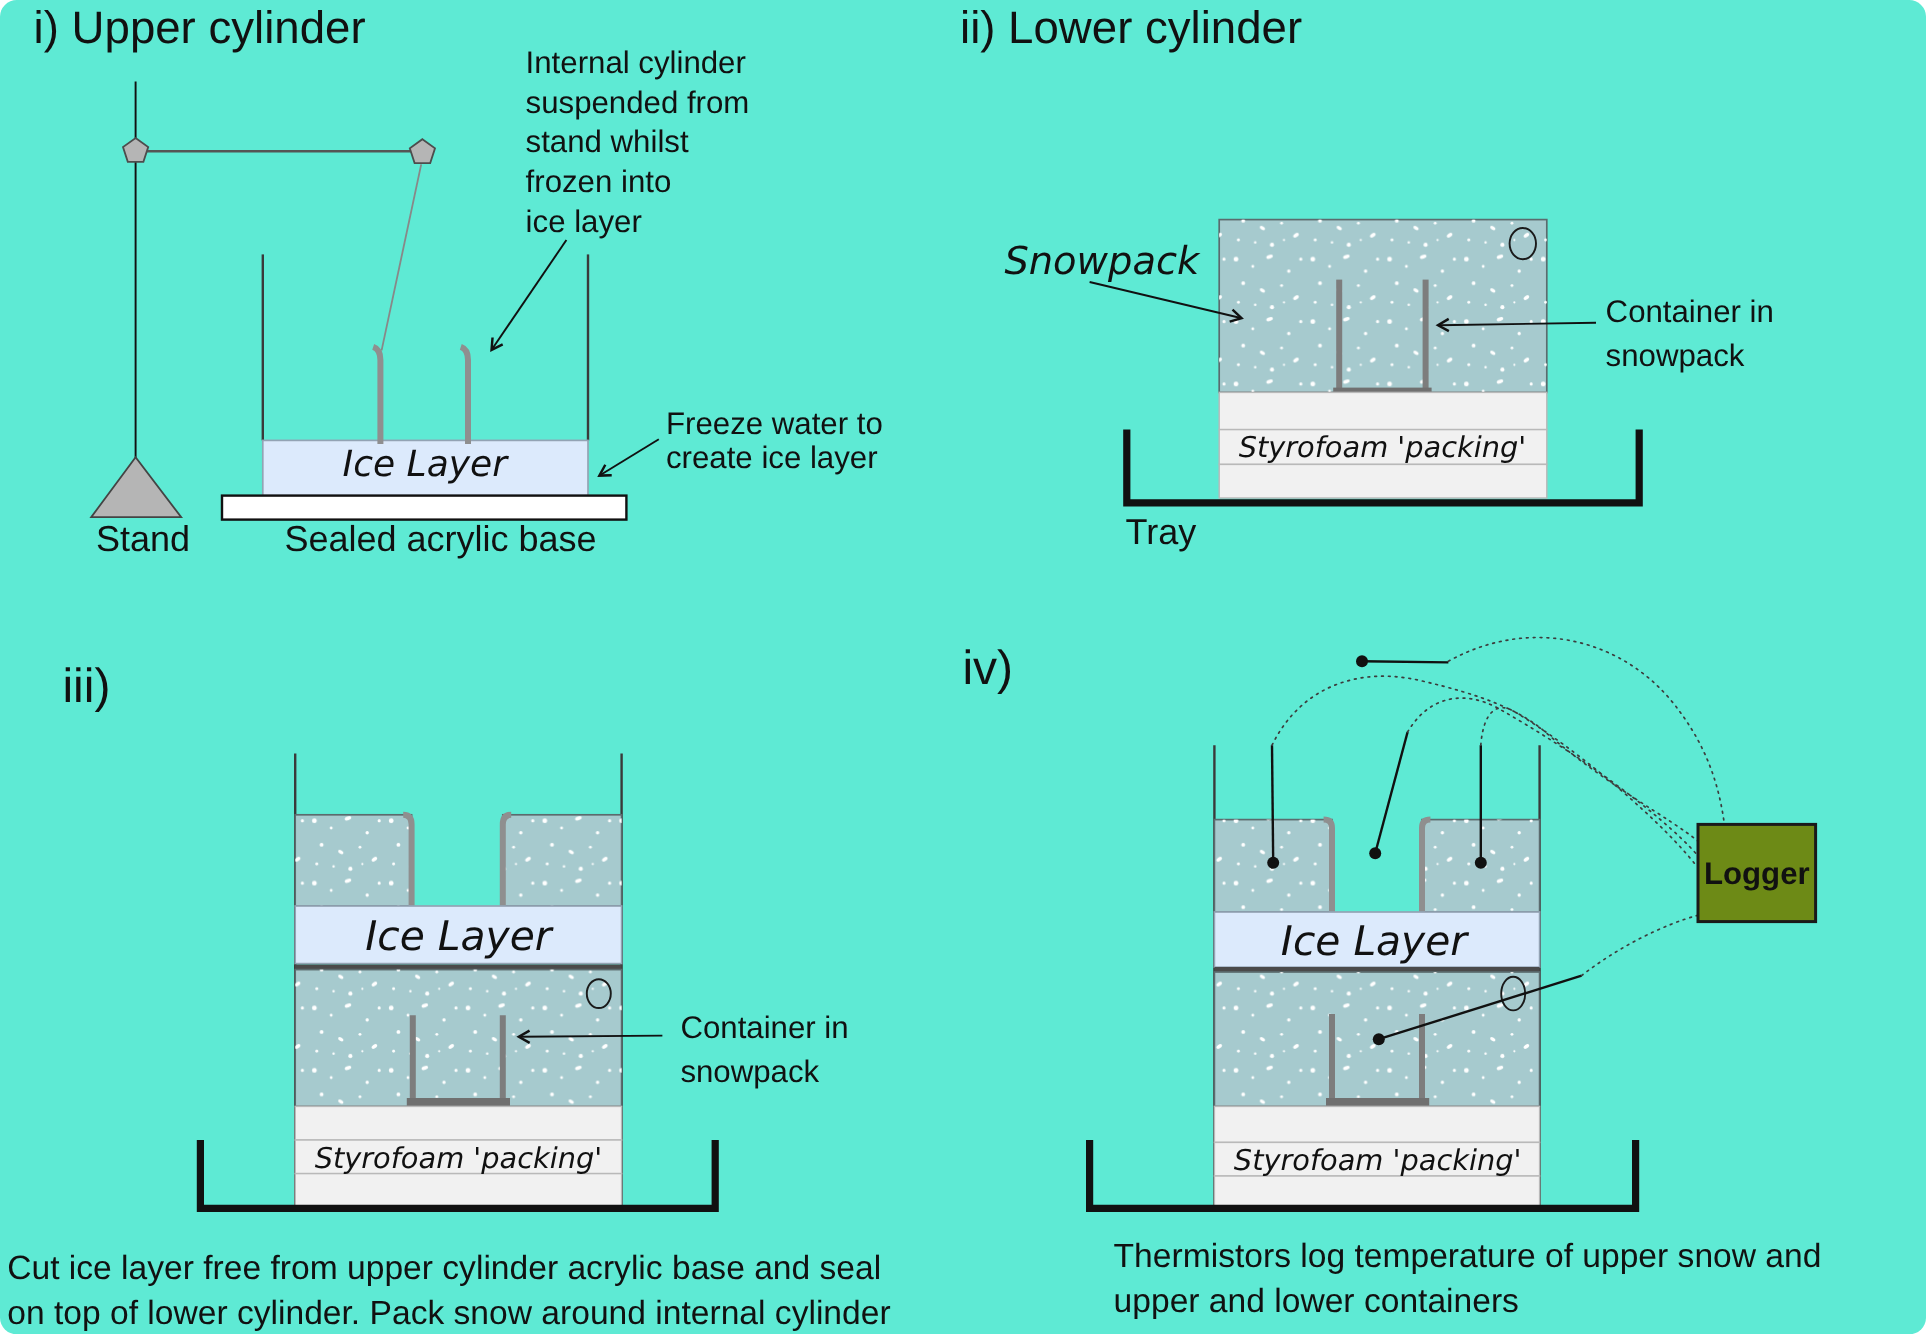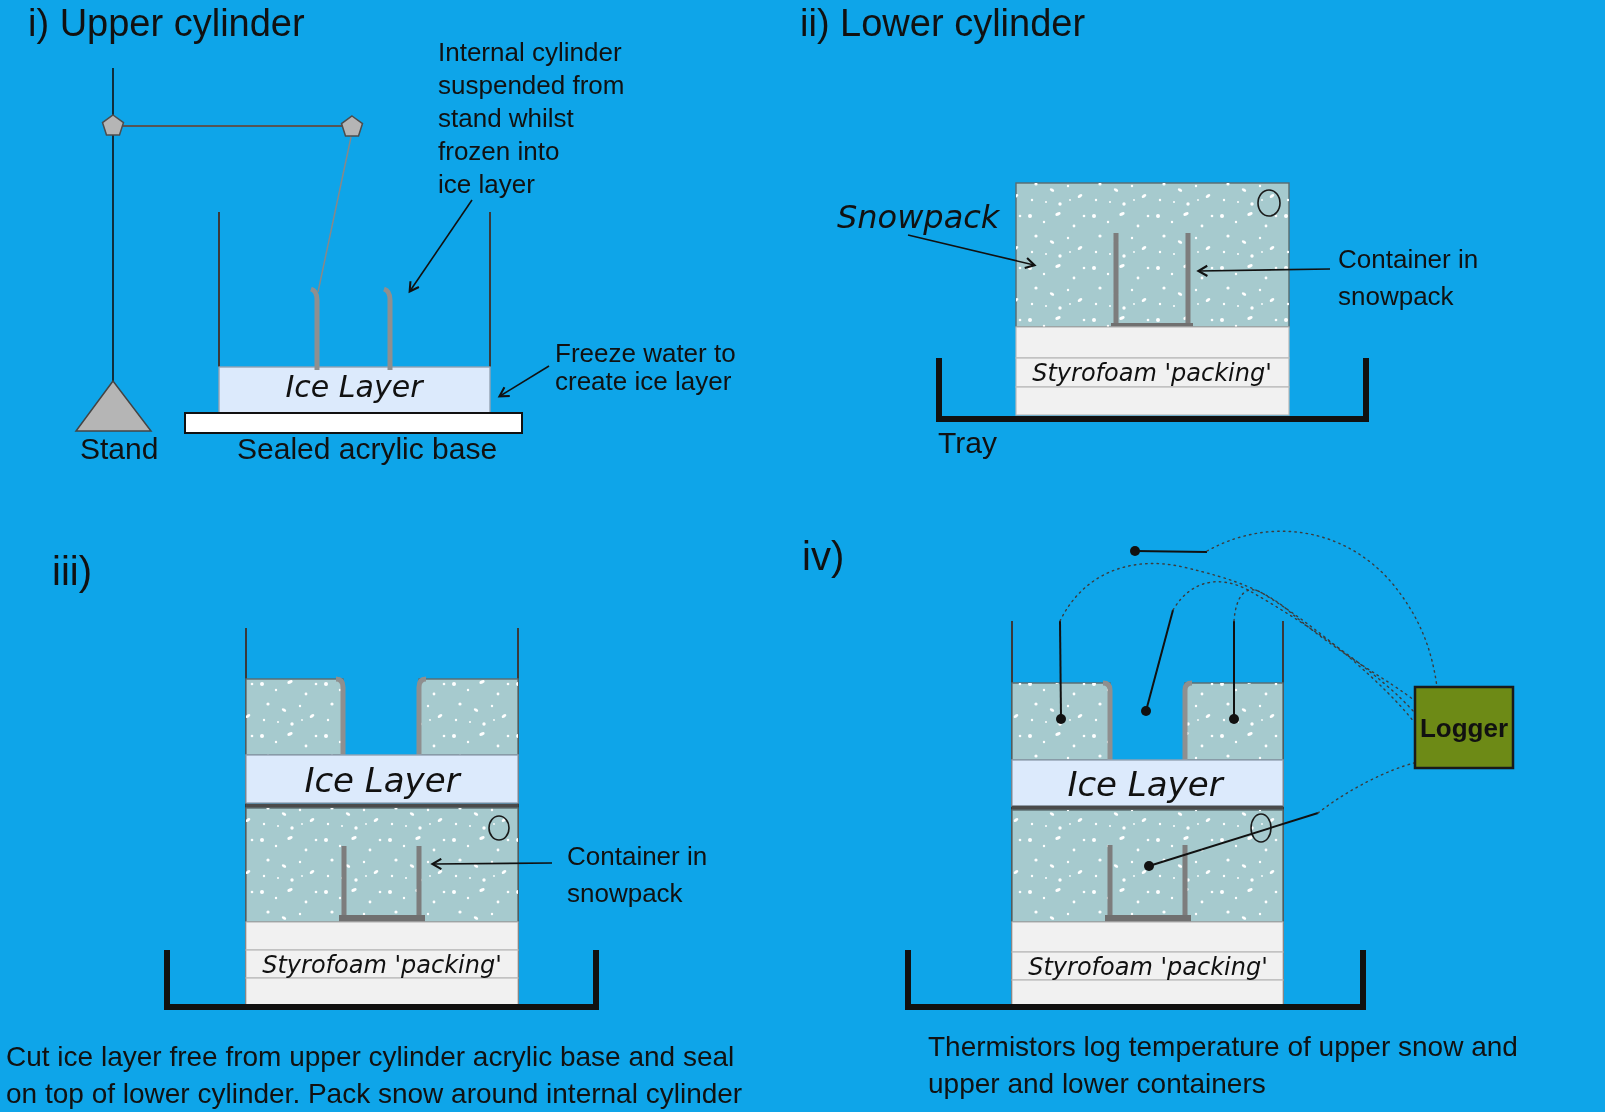--- a/index.html
+++ b/index.html
@@ -1,16 +1,16 @@
 <!DOCTYPE html>
 <html><head>
 <meta charset="utf-8">
 <style>
   html,body{margin:0;padding:0;background:#ffffff;}
-  #canvas{position:relative;width:1605px;height:1112px;background:#0ea5e9;overflow:hidden;}
+  #canvas{position:relative;width:1605px;height:1112px;background:#5eead4;overflow:hidden;border-radius:14px;}
   svg{display:block;}
   text{font-family:"Liberation Sans",sans-serif;fill:#111;}
   .title{font-size:38px;}
   .panel-num{font-size:40px;}
   .ann{font-size:26px;}
   .cap{font-size:28px;}
   .lbl{font-size:30px;}
   .ital{font-family:"DejaVu Sans",sans-serif;font-style:italic;}
   .ice-txt-sm{font-size:30px;}
   .ice-txt-lg{font-size:34px;}

